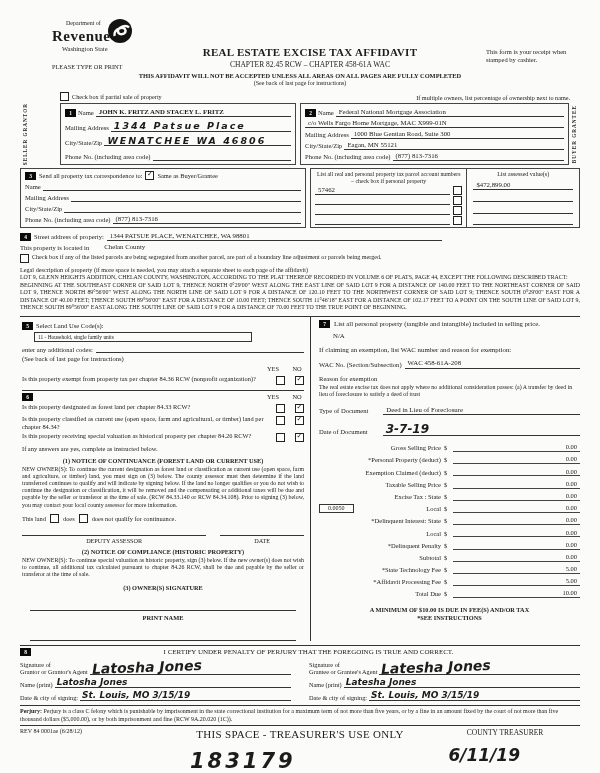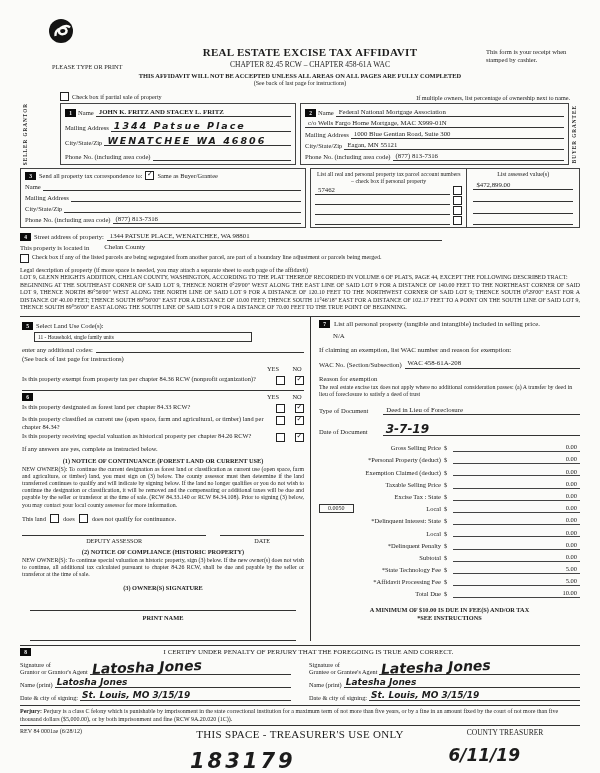--- a/index.html
+++ b/index.html
@@ -128,20 +128,25 @@
   .stamp-date{position:absolute;right:60px;top:4px;font-size:17px;}
   .bold{font-weight:bold;}
 </style>
 </head>
 <body>
 
 <div class="page">
 
   <div class="header">
     <div class="logo">
+      <div class="logo-text">
+        <div class="logo-dept">Department of</div>
+        <div class="logo-rev">Revenue</div>
+        <div class="logo-state">Washington State</div>
+      </div>
       <svg class="logo-swirl" width="26" height="26" viewBox="0 0 26 26">
         <circle cx="13" cy="13" r="12" fill="#141414"></circle>
         <path d="M7.5 18 C6.5 10 18 7.5 18.5 12.5 C19 16.5 11.5 18 11 13.5 C10.6 9.5 19 6 22 9.5" stroke="#fbfbf9" stroke-width="2.4" fill="none"></path>
       </svg>
     </div>
     <div class="title-block">
       <div class="form-title">REAL ESTATE EXCISE TAX AFFIDAVIT</div>
       <div class="form-subtitle">CHAPTER 82.45 RCW – CHAPTER 458-61A WAC</div>
     </div>
     <div class="receipt-note">This form is your receipt when stamped by cashier.</div>

